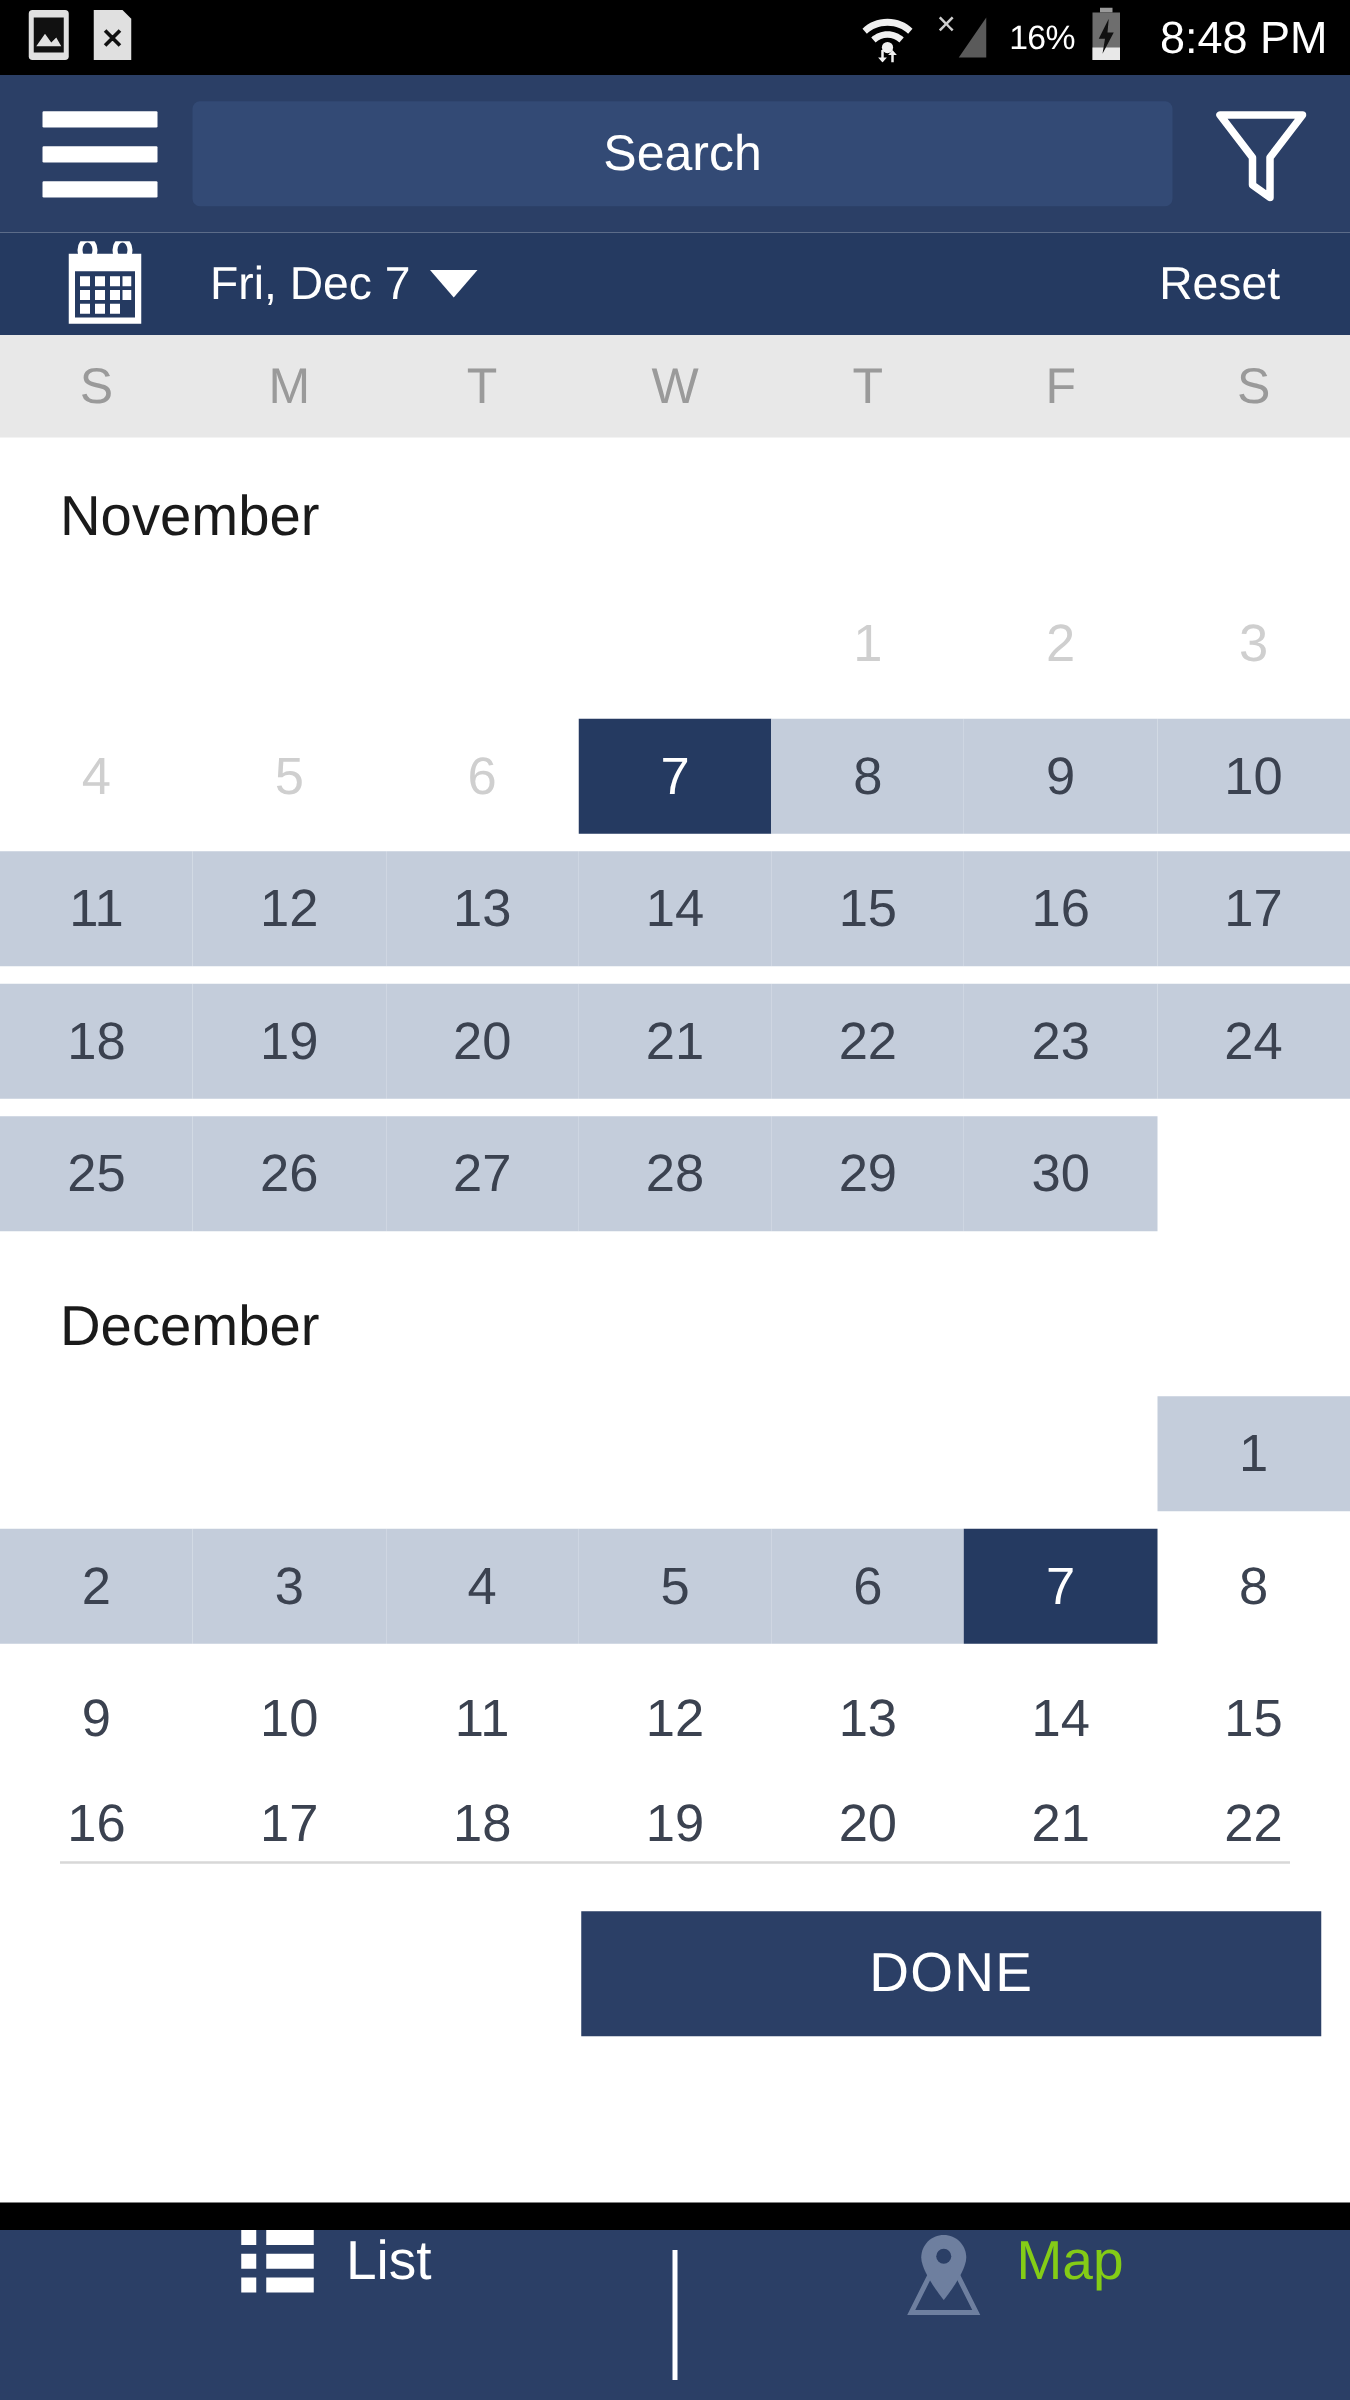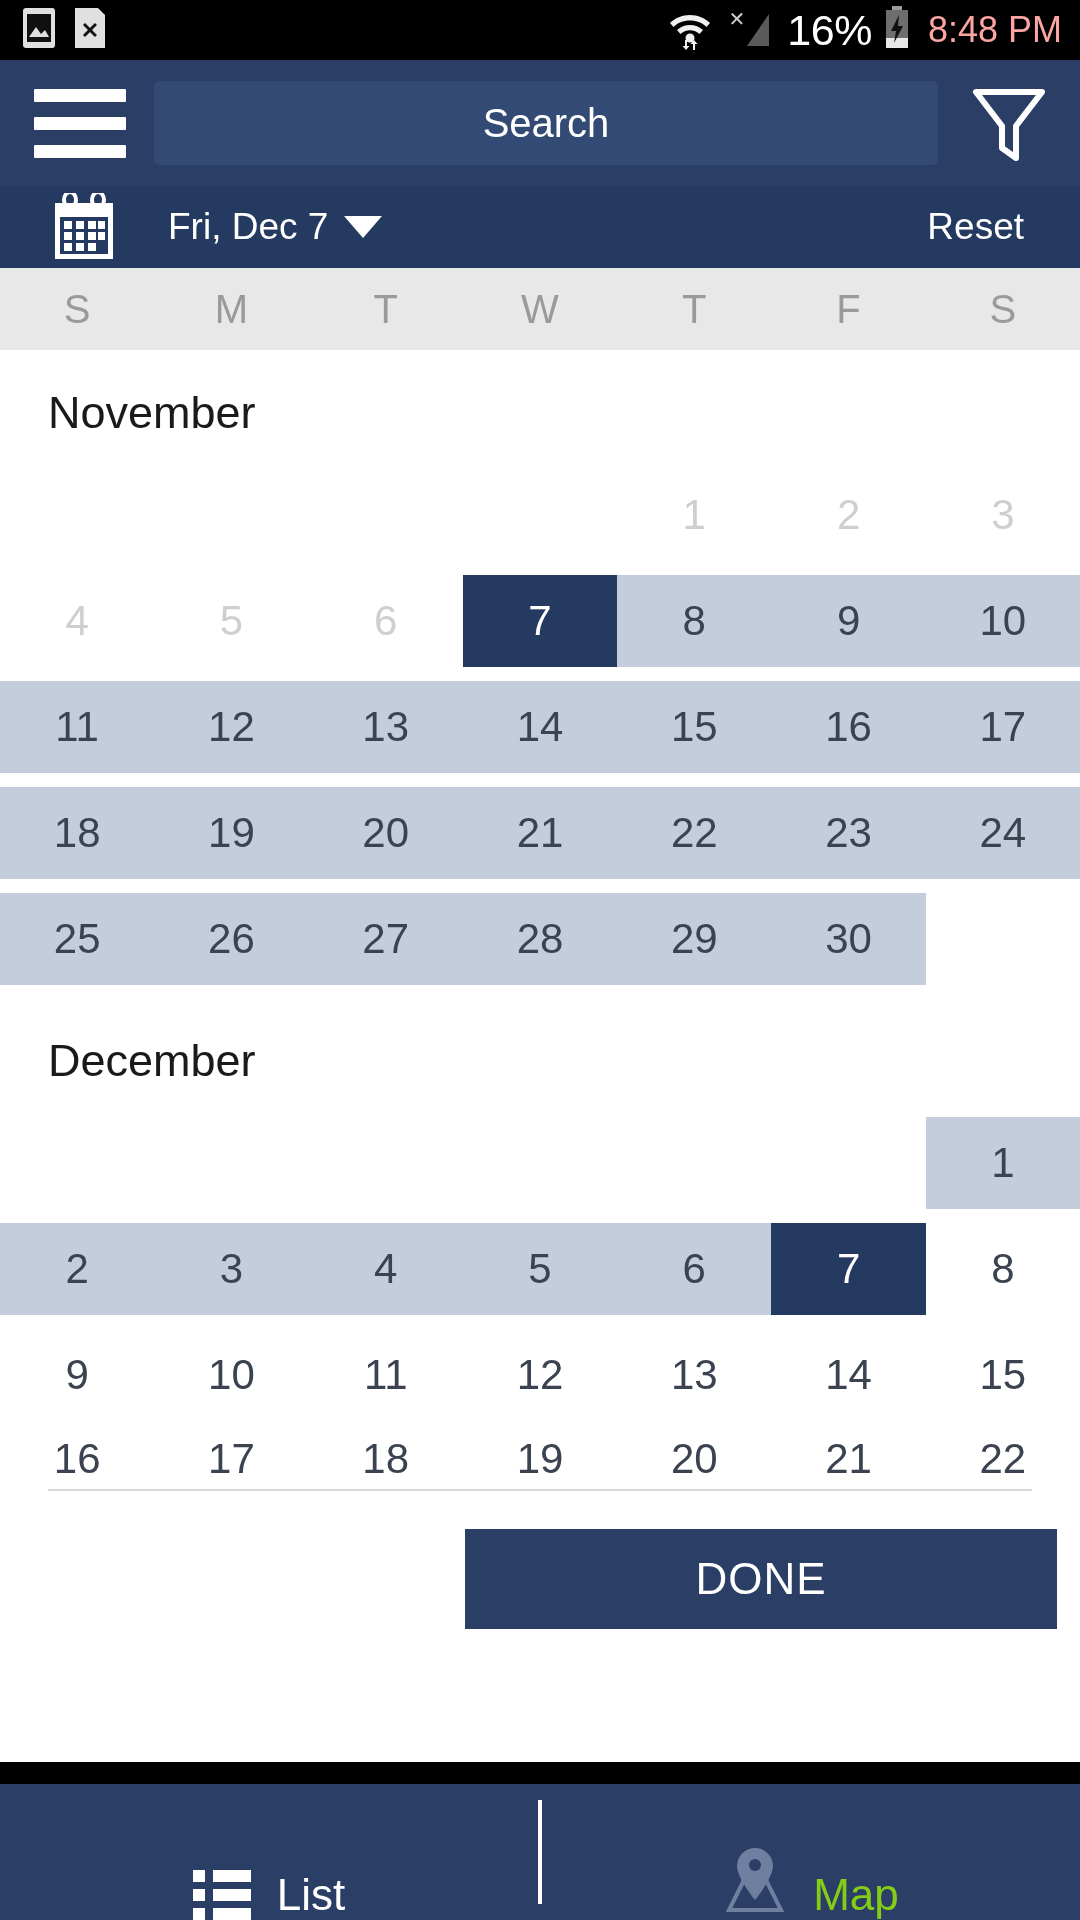--- a/index.html
+++ b/index.html
@@ -15,26 +15,26 @@
   .statusbar {
     height:60px; background:#000000;
     display:flex; align-items:center;
     padding:0 18px 0 22px;
     color:#ffffff;
   }
   .sb-left { display:flex; align-items:center; gap:18px; }
   .sb-right { margin-left:auto; display:flex; align-items:center; gap:12px; }
   .sb-icon { display:block; }
   .sb-battpct {
-    font-size:43px; color:#ffffff; letter-spacing:-0.5px;
+    font-size:27px; color:#ffffff; letter-spacing:-0.5px;
     font-family:"Liberation Sans", sans-serif;
   }
   .sb-clock {
-    font-size:36px; color:#fca5a5; letter-spacing:0px;
-    margin-left:6px;
+    font-size:36px; color:#ffffff; letter-spacing:0px;
+    margin-left:18px;
     text-align:center;
   }
 
   
   .appbar {
     height:126px; background:#2b3f66;
     display:flex; align-items:center;
     padding:0 28px 0 34px;
   }
   .hamburger { width:92px; display:flex; flex-direction:column; gap:15px; cursor:pointer; }
@@ -126,21 +126,21 @@
   .nav-blackstrip {
     position:absolute; left:0; right:0; bottom:136px;
     height:22px; background:#000000;
   }
   .bottomnav {
     position:absolute; left:0; right:0; bottom:0;
     height:136px; background:#2b3f66;
     display:flex; align-items:center;
   }
   .nav-item {
-    flex:1; display:flex; align-items:flex-end; justify-content:center;
+    flex:1; display:flex; align-items:flex-start; justify-content:center;
     gap:26px; height:100%;
     cursor:pointer;
   }
   .nav-item .label { font-size:44px; }
   .nav-item.active .label { color:#ffffff; }
   .nav-item.inactive .label { color:#84cc16; }
   .nav-sep {
     width:4px; height:104px; background:#ffffff;
   }
   .list-icon { display:flex; flex-direction:column; gap:7px; width:58px; }

